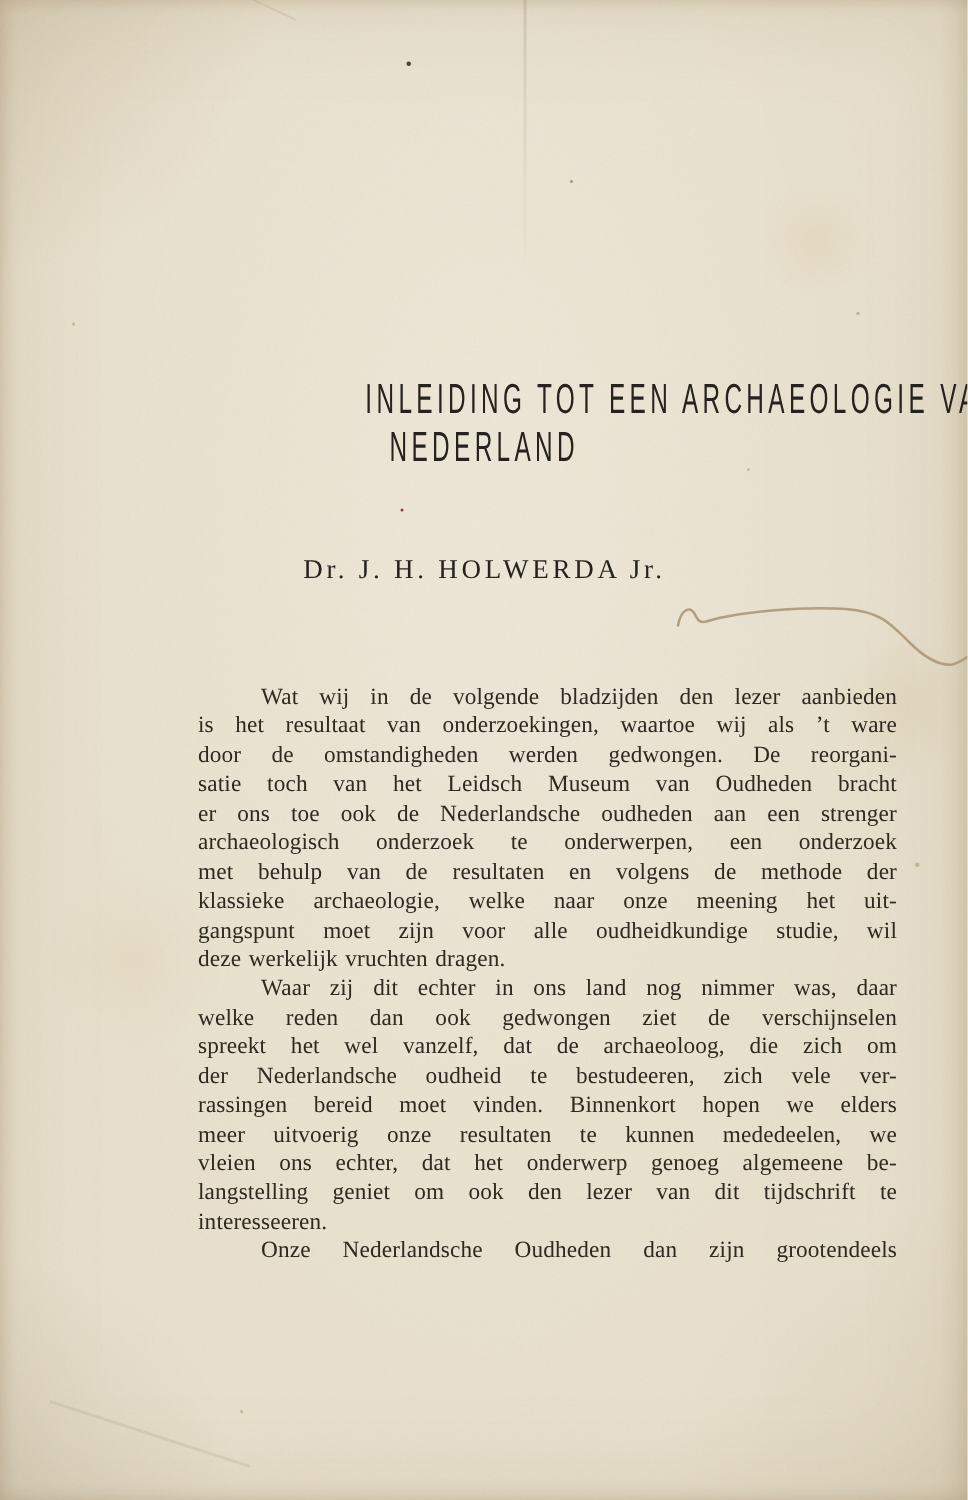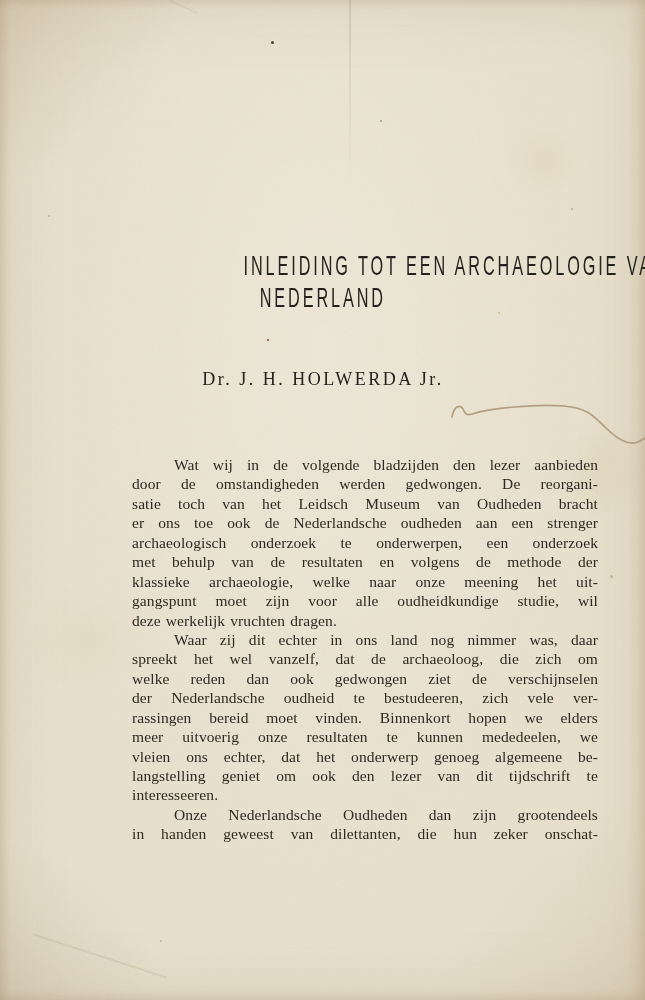--- a/index.html
+++ b/index.html
@@ -112,38 +112,38 @@
     </div>
     <div class="trow">
       <span class="tline">NEDERLAND</span>
     </div>
   </header>
 
   <div class="author">Dr. J. H. HOLWERDA Jr.</div>
 
   <main class="body-text">
       <div class="line indent">Wat wij in de volgende bladzijden den lezer aanbieden</div>
+      <div class="line">is het resultaat van onderzoekingen, waartoe wij als ’t ware</div>
       <div class="line">door de omstandigheden werden gedwongen.  De reorgani-</div>
       <div class="line">satie toch van het Leidsch Museum van Oudheden bracht</div>
       <div class="line">er ons toe ook de Nederlandsche oudheden aan een strenger</div>
       <div class="line">archaeologisch onderzoek te onderwerpen, een onderzoek</div>
       <div class="line">met behulp van de resultaten en volgens de methode der</div>
       <div class="line">klassieke archaeologie, welke naar onze meening het uit-</div>
       <div class="line">gangspunt moet zijn voor alle oudheidkundige studie, wil</div>
       <div class="line endline">deze werkelijk vruchten dragen.</div>
       <div class="line indent">Waar zij dit echter in ons land nog nimmer was, daar</div>
+      <div class="line">welke reden dan ook gedwongen ziet de verschijnselen</div>
       <div class="line">spreekt het wel vanzelf, dat de archaeoloog, die zich om</div>
-      <div class="line">welke reden dan ook gedwongen ziet de verschijnselen</div>
       <div class="line">der Nederlandsche oudheid te bestudeeren, zich vele ver-</div>
       <div class="line">rassingen bereid moet vinden.  Binnenkort hopen we elders</div>
       <div class="line">meer uitvoerig onze resultaten te kunnen mededeelen, we</div>
       <div class="line">vleien ons echter, dat het onderwerp genoeg algemeene be-</div>
       <div class="line">langstelling geniet om ook den lezer van dit tijdschrift te</div>
       <div class="line endline">interesseeren.</div>
       <div class="line indent">Onze Nederlandsche Oudheden dan zijn grootendeels</div>
-      <div class="line">in handen geweest van dilettanten, die hun zeker onschat-</div>
     </main>
 
   <svg class="thread" viewBox="0 0 206 64">
     <path d="M 12 24 C 14 13, 20 11, 23 16 C 25 20, 26 23, 32 21 C 52 15, 95 11, 124 13 C 147 15, 153 22, 166 35 C 176 45, 186 51, 195 50 C 199 49, 203 46, 207 44" fill="none" stroke="var(--thread)" stroke-width="1.7" stroke-linecap="round" opacity="0.9"></path>
   </svg>
 
 </div>
 
 </body></html>

